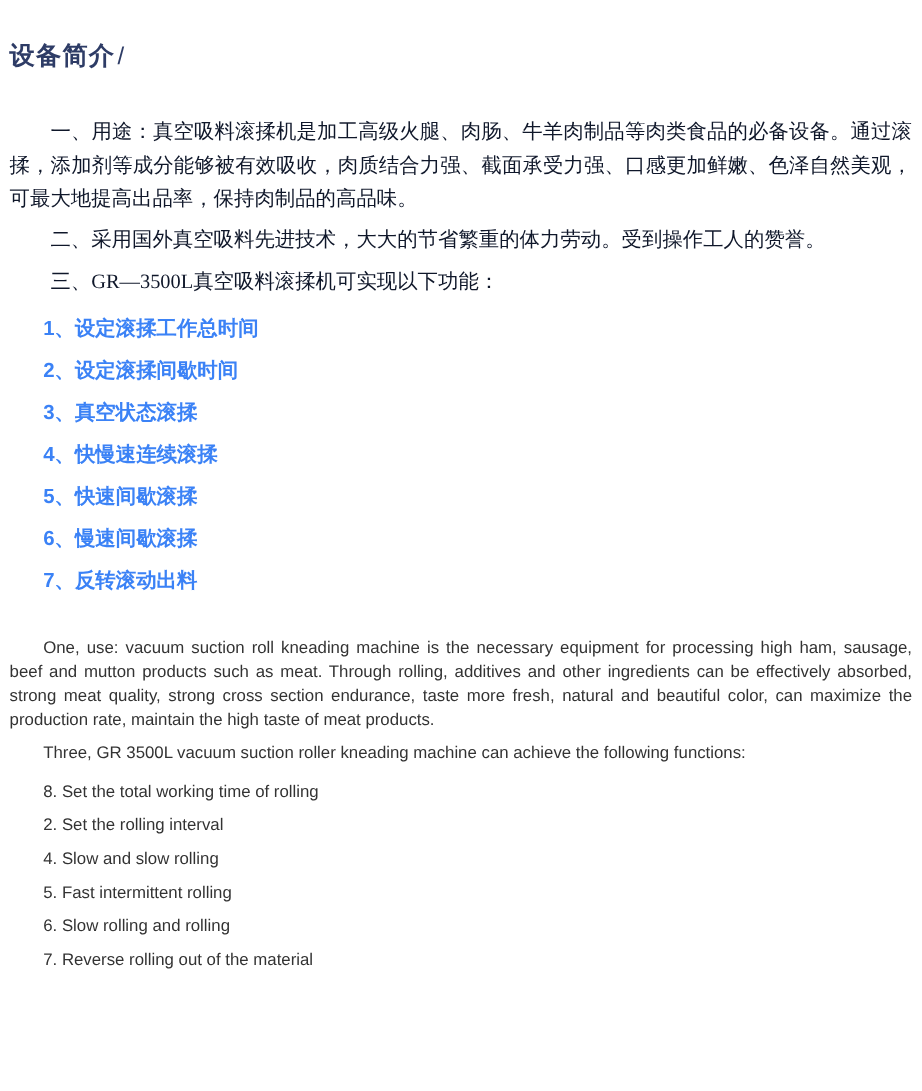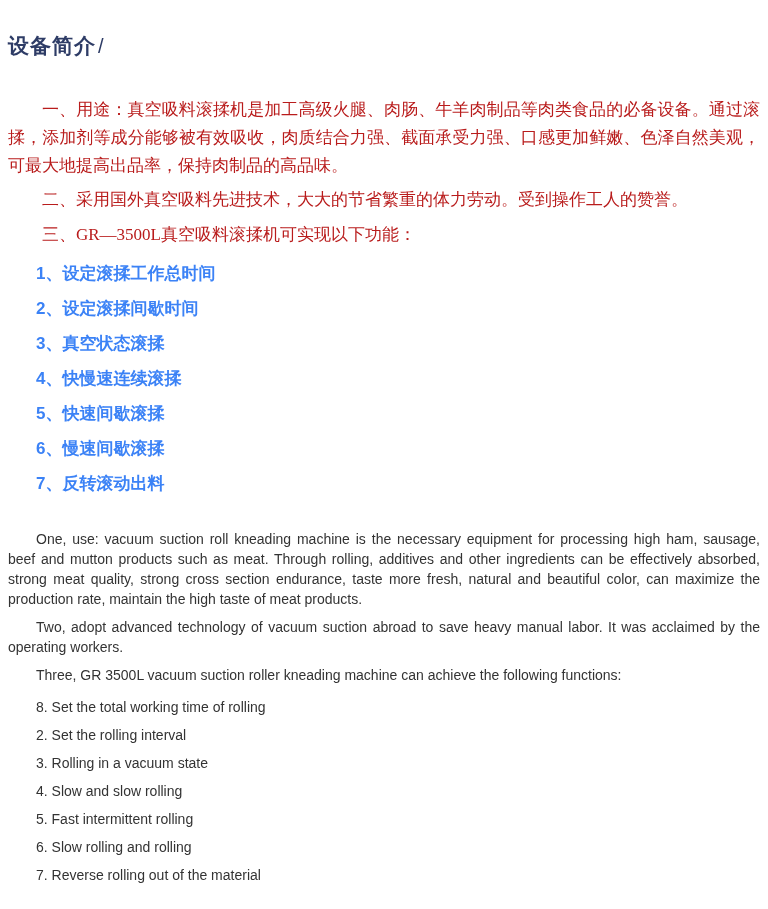--- a/index.html
+++ b/index.html
@@ -43,21 +43,21 @@
   .title-en {
     font-size: 15px;
     font-weight: 600;
     color: #3d4a5c;
     letter-spacing: 0.4px;
   }
   
   .cn-para {
     font-size: 17px;
     line-height: 28px;
-    color: #b91c1c;
+    color: #0f172a;
     text-indent: 2em;
     margin: 0 0 6px 0;
     text-align: justify;
   }
   .cn-para.single {
     margin-bottom: 7px;
     font-family: Liberation Serif, serif;
   }
   .cn-list {
     margin: 5px 0 0 0;
@@ -120,27 +120,25 @@
       <li class="item">3、真空状态滚揉</li>
       <li class="item">4、快慢速连续滚揉</li>
       <li class="item">5、快速间歇滚揉</li>
       <li class="item">6、慢速间歇滚揉</li>
       <li class="item">7、反转滚动出料</li>
     </ul>
   </div>
 
   <div class="en-block">
     <p class="en-para">One, use: vacuum suction roll kneading machine is the necessary equipment for processing high ham, sausage, beef and mutton products such as meat. Through rolling, additives and other ingredients can be effectively absorbed, strong meat quality, strong cross section endurance, taste more fresh, natural and beautiful color, can maximize the production rate, maintain the high taste of meat products.</p>
-    <p class="en-para">Two, adopt advanced technology of vacuum suction abroad to save heavy manual labor. It was acclaimed by the operating workers.</p>
     <p class="en-para">Three, GR 3500L vacuum suction roller kneading machine can achieve the following functions:</p>
 
     <ul class="en-list">
       <li class="item">8. Set the total working time of rolling</li>
       <li class="item">2. Set the rolling interval</li>
-      <li class="item">3. Rolling in a vacuum state</li>
       <li class="item">4. Slow and slow rolling</li>
       <li class="item">5. Fast intermittent rolling</li>
       <li class="item">6. Slow rolling and rolling</li>
       <li class="item">7. Reverse rolling out of the material</li>
     </ul>
   </div>
 
 </div>
 
 </body></html>

